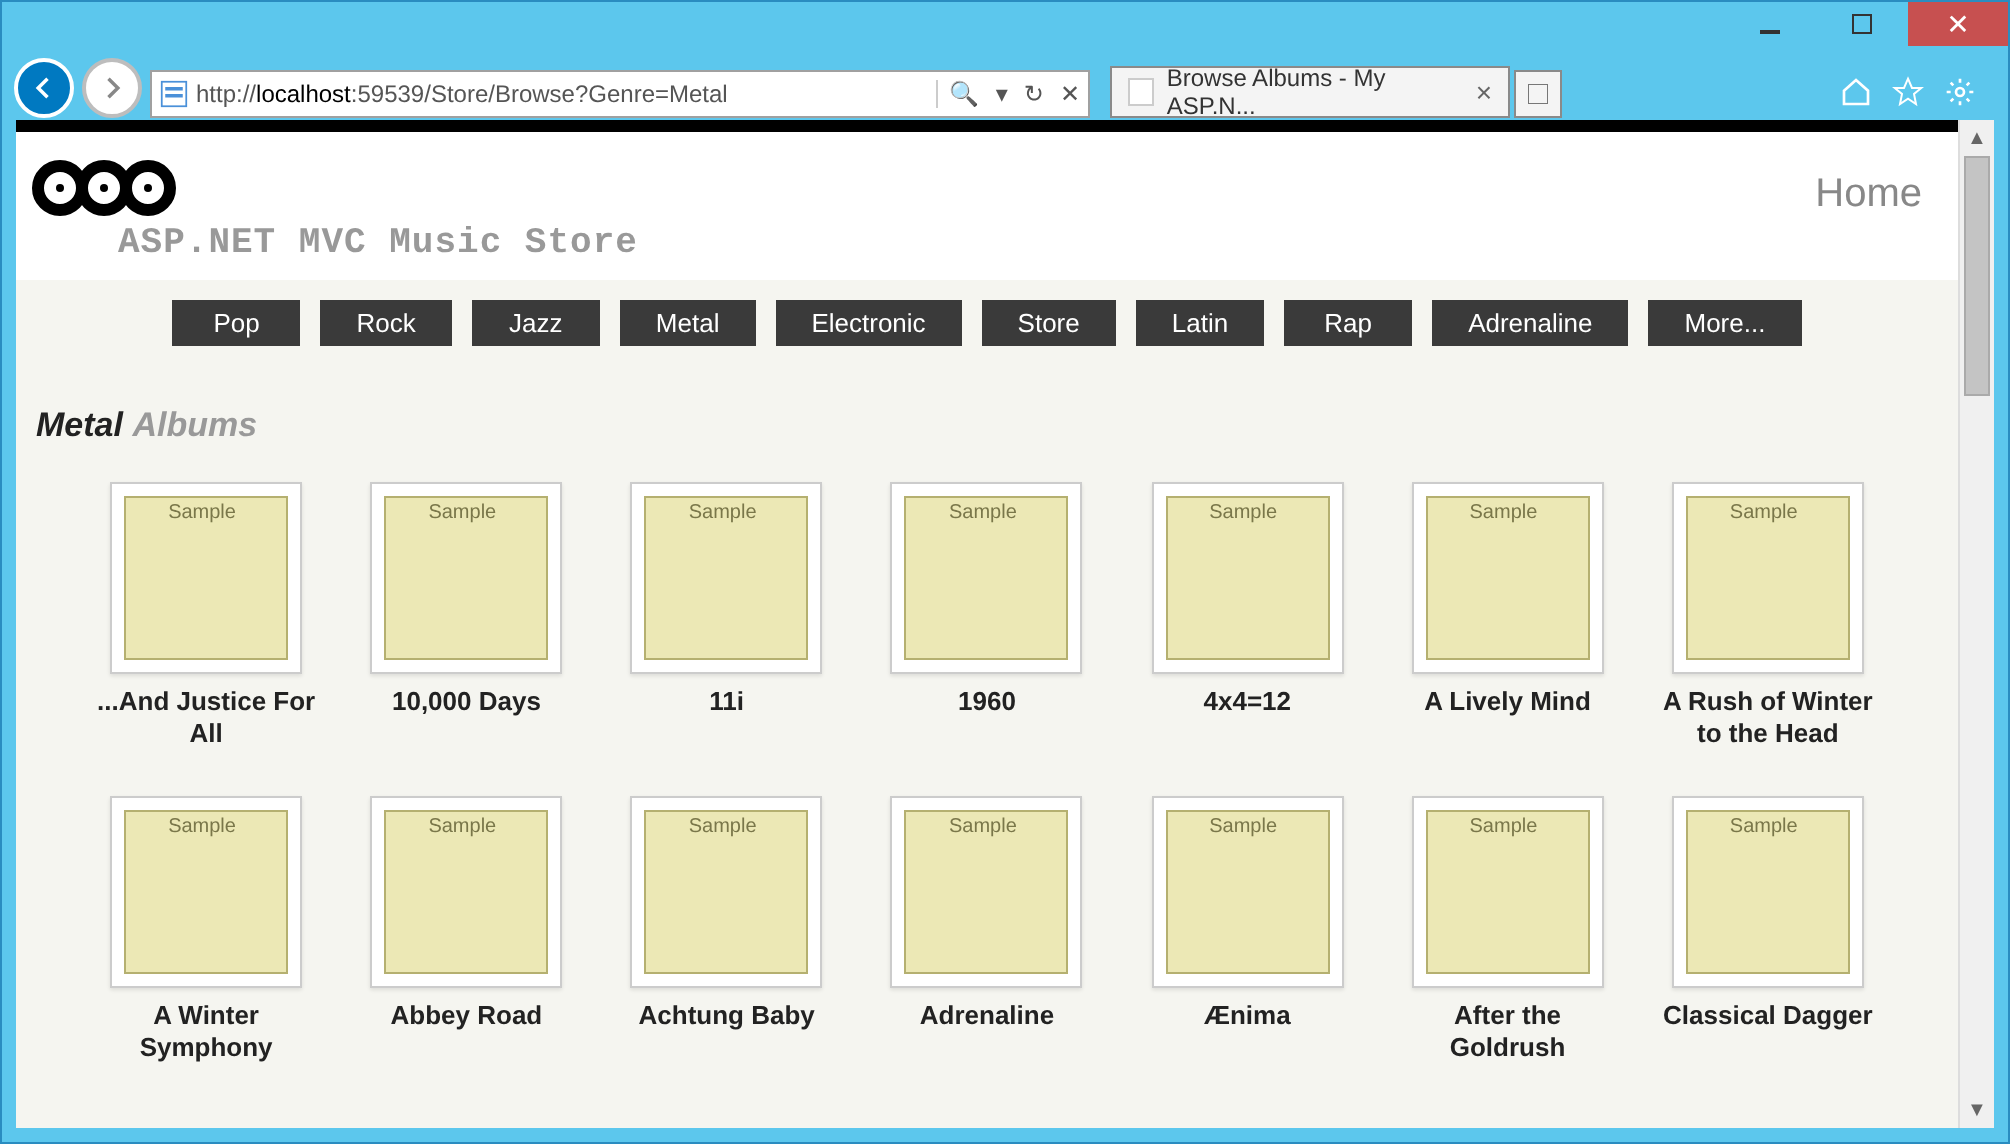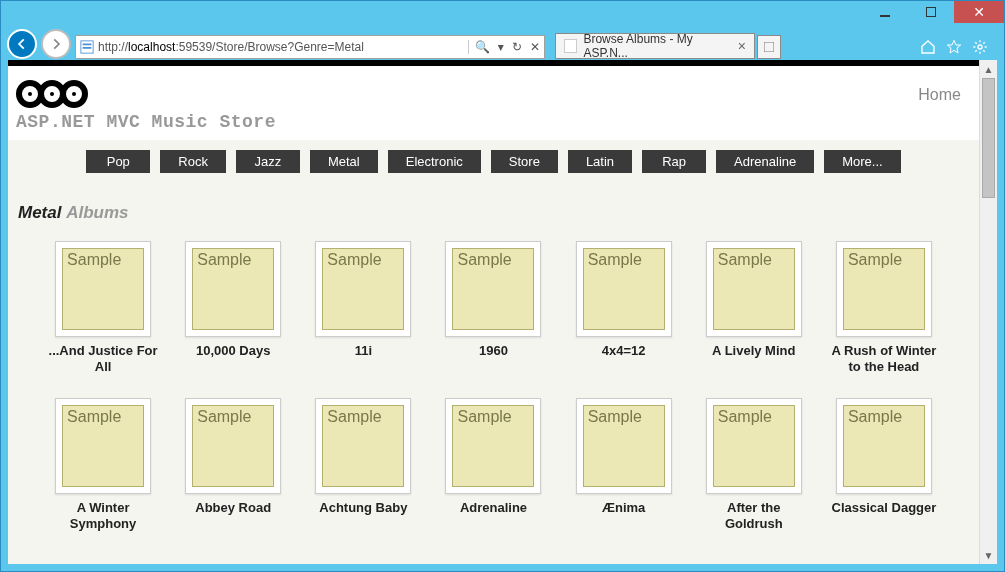--- a/index.html
+++ b/index.html
@@ -86,22 +86,22 @@
   .content { padding: 0 0 0 0; background: #f5f5f0; height: calc(100% - 6px); }
   .header {
     background: #fff;
     padding: 14px 8px 8px 8px;
     display: flex; align-items: flex-start; justify-content: space-between;
   }
   .brand { display: flex; flex-direction: column; gap: 4px; }
   .logo { display: flex; gap: -6px; }
   .disc { width: 28px; height: 28px; border-radius: 50%; border: 6px solid #000; position: relative; margin-right: -6px; }
   .disc::after { content:""; position:absolute; width:4px; height:4px; background:#000; border-radius:50%; top:50%; left:50%; transform:translate(-50%,-50%); }
-  .brand-name { font-family: "Courier New", monospace; font-size: 18px; font-weight: bold; color: #999; letter-spacing: 0.5px; }
-  .home-link { color: #888; font-size: 16px; text-decoration: none; padding: 6px 10px 0 0; }
+  .brand-name { font-family: "Courier New", monospace; font-size: 18px; font-weight: bold; color: #999; letter-spacing: 0.5px; margin-left: 43px; }
+  .home-link { color: #888; font-size: 20px; text-decoration: none; padding: 6px 10px 0 0; }
 
   .genre-nav { background: #f5f5f0; padding: 10px 0; display:flex; justify-content:center; gap: 10px; }
   .genre-btn {
     background: #3a3a3a; color: #fff; border: none;
     padding: 4px 18px; font-size: 13px; min-width: 64px; text-align:center;
     cursor: pointer;
   }
 
   .section-title { padding: 20px 10px 8px 10px; font-size: 17px; }
   .section-title .genre { font-style: italic; font-weight: bold; color: #222; }
@@ -122,22 +122,22 @@
     margin: 0 auto 6px auto;
     box-shadow: 0 1px 2px rgba(0,0,0,0.1);
   }
   .cover-inner {
     width: 100%; height: 100%;
     background: #ece8b5;
     border: 1px solid #b5b070;
     position: relative;
   }
   .cover-inner .sample {
-    position: absolute; top: 2px; left: 4px;
-    font-size: 16px; color: #7a774a;
+    position: absolute; top: 2px; left: 21px;
+    font-size: 10px; color: #7a774a;
   }
   .album-title { font-size: 13px; font-weight: bold; color: #222; line-height: 1.25; }
 
   .scrollbar {
     width: 18px; background: #f0f0f0;
     display: flex; flex-direction: column; align-items: center;
     border-left: 1px solid #ddd;
   }
   .sb-arrow { height: 18px; width: 100%; display:flex; align-items:center; justify-content:center; color:#666; font-size:10px; }
   .sb-track { flex: 1; width: 100%; position: relative; }

